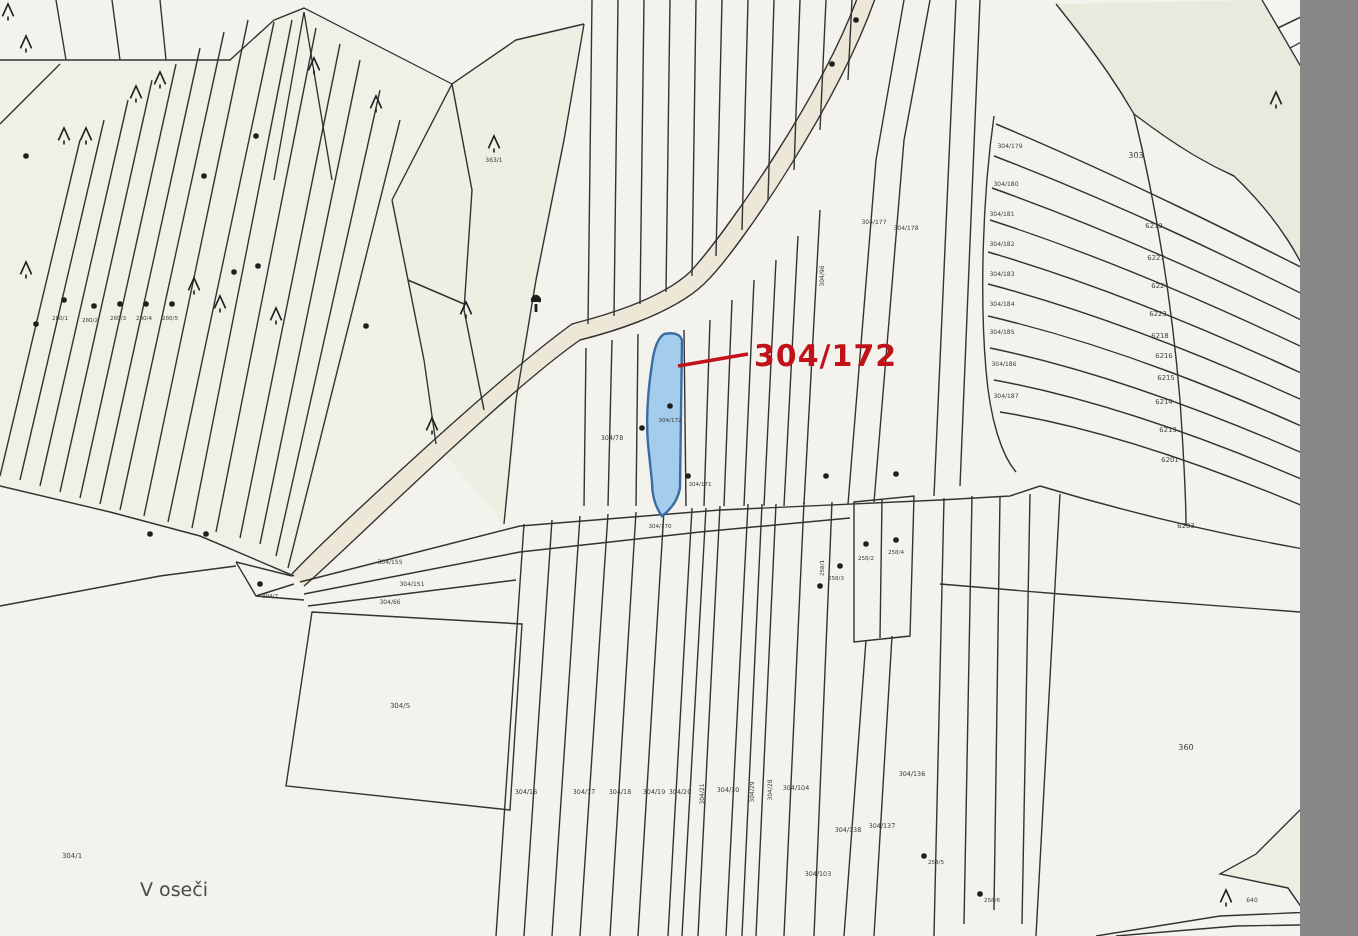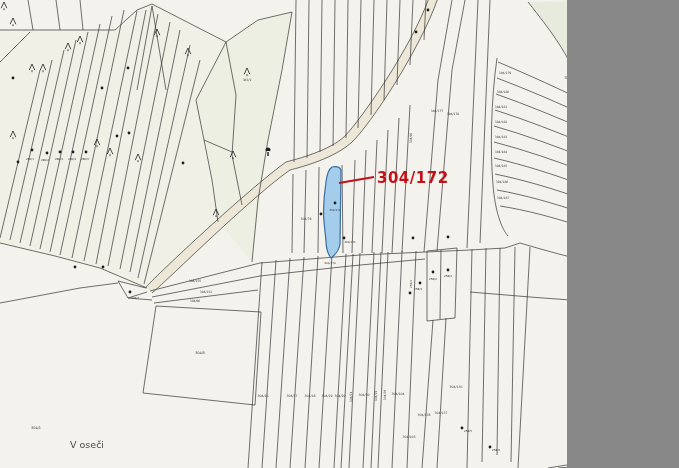--- a/index.html
+++ b/index.html
@@ -1,16 +1,16 @@
 <!DOCTYPE html>
 <html><head>
 <meta charset="utf-8">
 <style>
   html,body{margin:0;padding:0;background:#888;}
-  #stage{position:relative;width:567px;height:468px;overflow:hidden;background:#f3f2ed;
+  #stage{position:relative;width:650px;height:468px;overflow:hidden;background:#f3f2ed;
          font-family:"DejaVu Sans","Liberation Sans",sans-serif;}
   svg{display:block}
   text{font-family:"DejaVu Sans","Liberation Sans",sans-serif;}
   .plabel{fill:#3c3c3c;}
   .red-label{fill:#c1121a;font-weight:bold;font-size:15px;letter-spacing:.5px;}
   .place{fill:#4a4a4a;font-size:9.5px;}
 </style>
 </head>
 <body>
 

